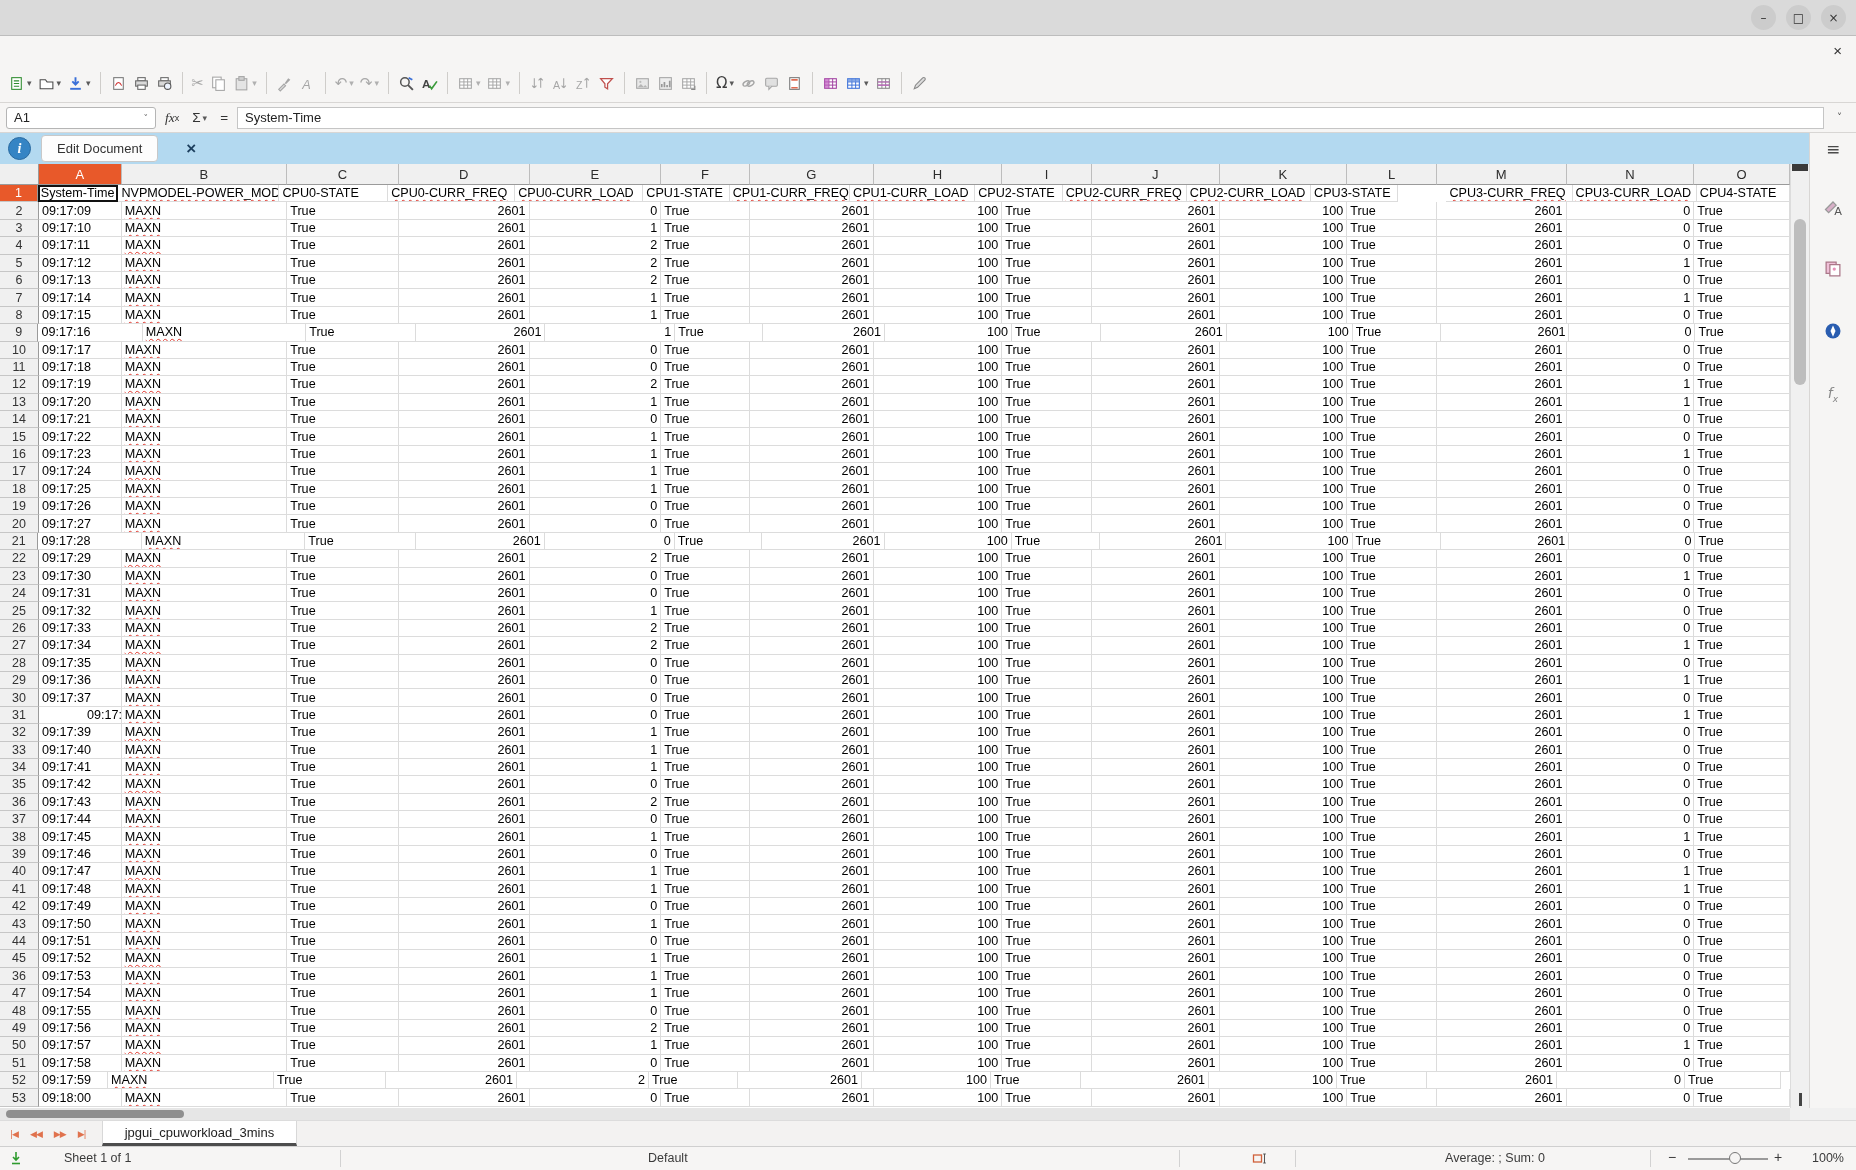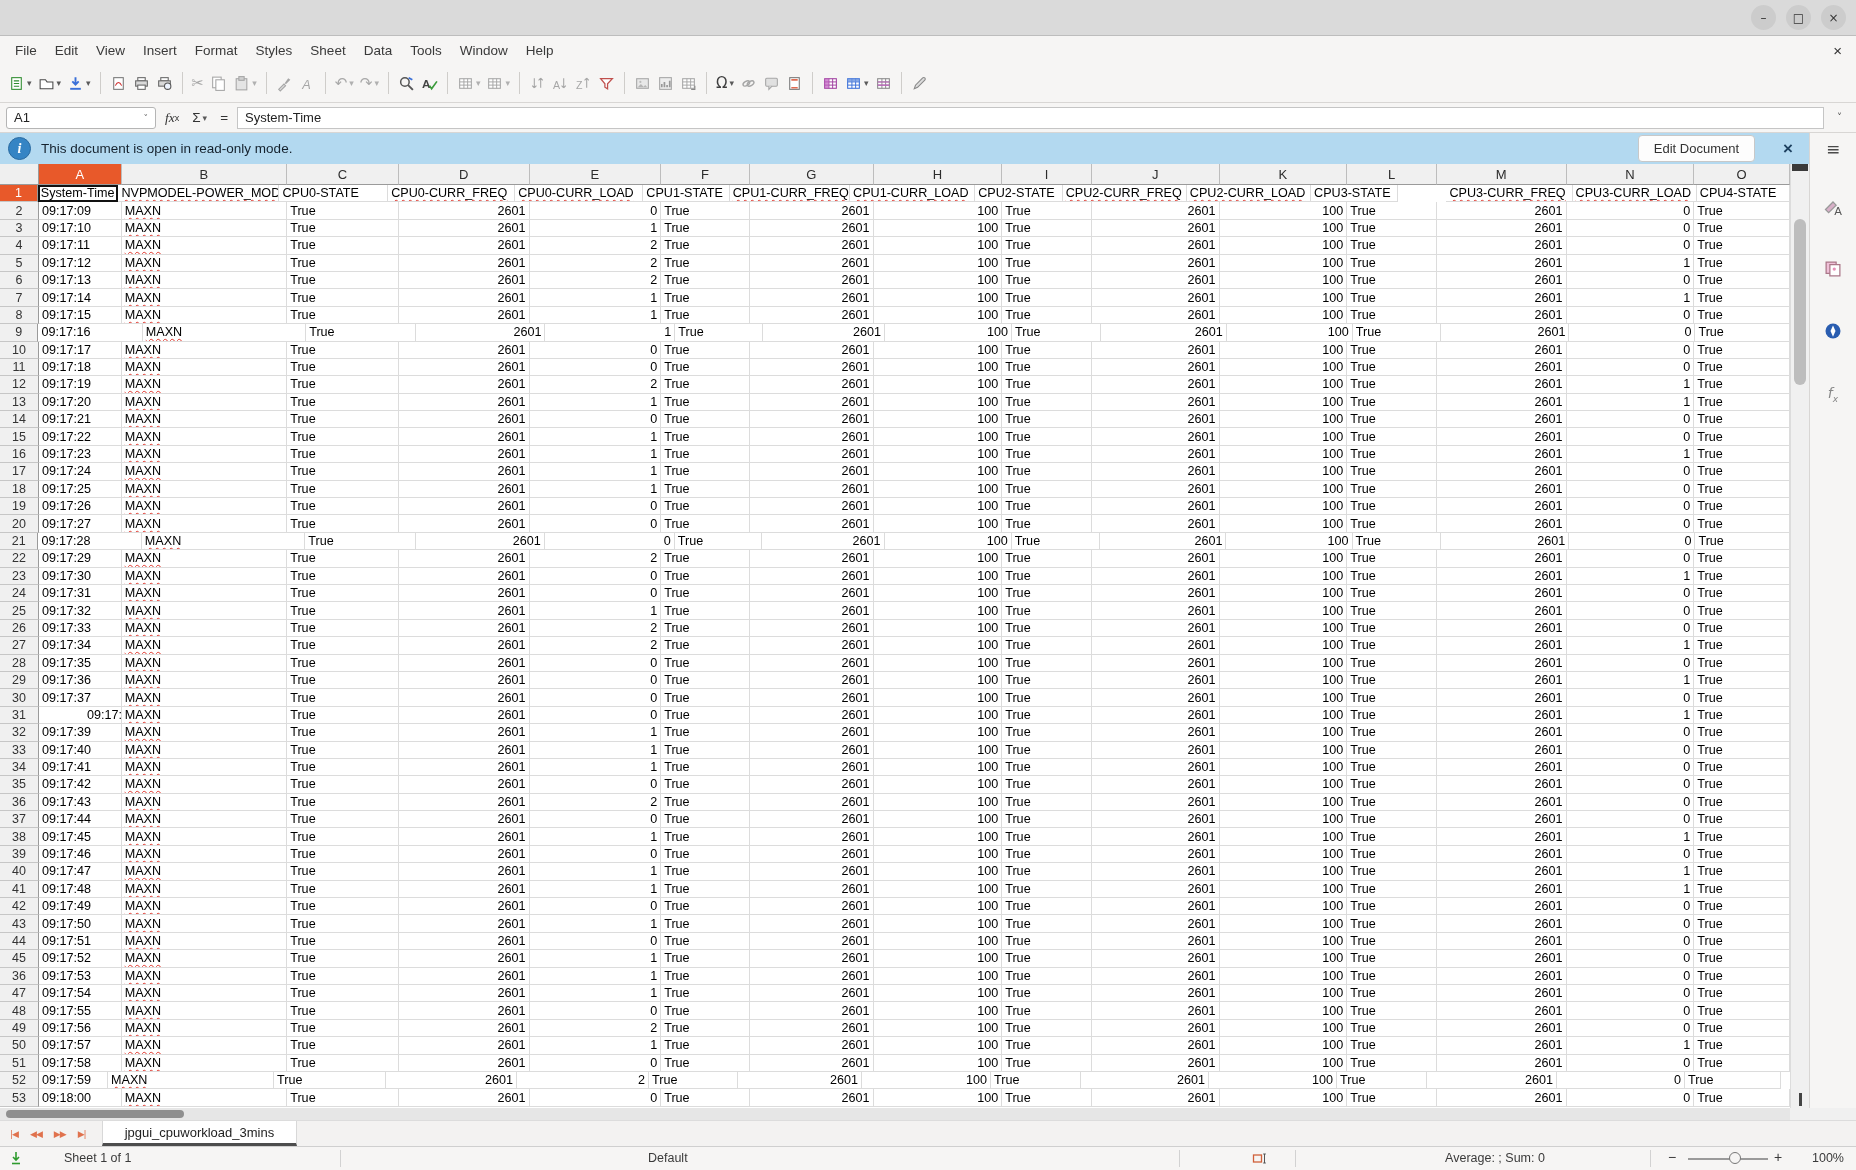--- a/index.html
+++ b/index.html
@@ -112,33 +112,20 @@
 
 <div class="titlebar">
   <div class="winbtns">
     <div class="winbtn">–</div>
     <div class="winbtn">□</div>
     <div class="winbtn">×</div>
   </div>
 </div>
 
 <div class="menubar">
-  <span style="display:flex">
-      <span class="menu-item">File</span>
-      <span class="menu-item">Edit</span>
-      <span class="menu-item">View</span>
-      <span class="menu-item">Insert</span>
-      <span class="menu-item">Format</span>
-      <span class="menu-item">Styles</span>
-      <span class="menu-item">Sheet</span>
-      <span class="menu-item">Data</span>
-      <span class="menu-item">Tools</span>
-      <span class="menu-item">Window</span>
-      <span class="menu-item">Help</span>
-    </span>
   <span class="menubar-close">×</span>
 </div>
 
 <div class="toolbar">
     <span class="tbtn">
       <span>
         <svg width="17" height="17" viewBox="0 0 16 16">
           <rect x="3.5" y="2.5" width="9" height="11" fill="#fff" stroke="#2e8b2e"></rect>
           <path d="M5.5 5.5h5M5.5 8h5M5.5 10.5h5" stroke="#2e8b2e" fill="none"></path>
         </svg>
@@ -411,21 +398,20 @@
       <span>Σ</span>
       <span class="dd">▾</span>
     </span>
   <span class="fsym">=</span>
   <div class="finput">System-Time</div>
   <span class="fchevron">˅</span>
 </div>
 
 <div class="infobar">
   <div class="infoicon">i</div>
-  <div class="infomsg">This document is open in read-only mode.</div>
   <button class="editbtn">Edit Document</button>
   <span class="infoclose">×</span>
 </div>
 
 <div class="content">
   <div class="gridwrap">
       <div class="colhdrs">
         <div class="corner"></div>
         <div class="colhdr sel" style="width: 83px;">A</div>
         <div class="colhdr" style="width: 166px;">B</div>

